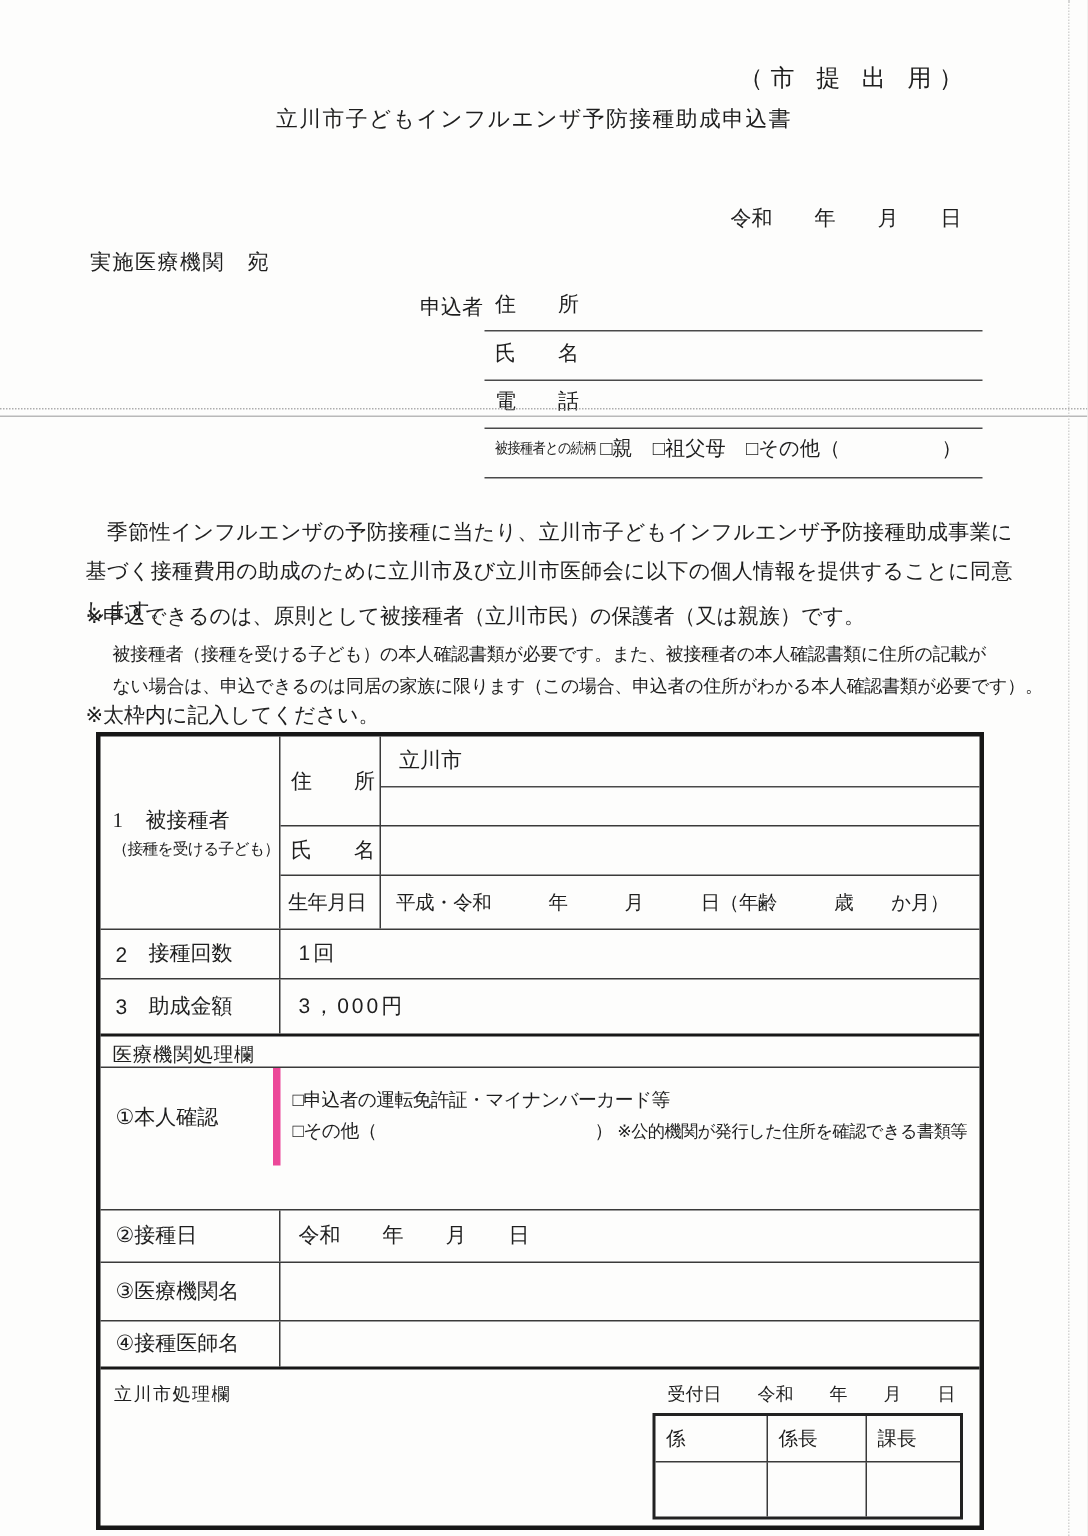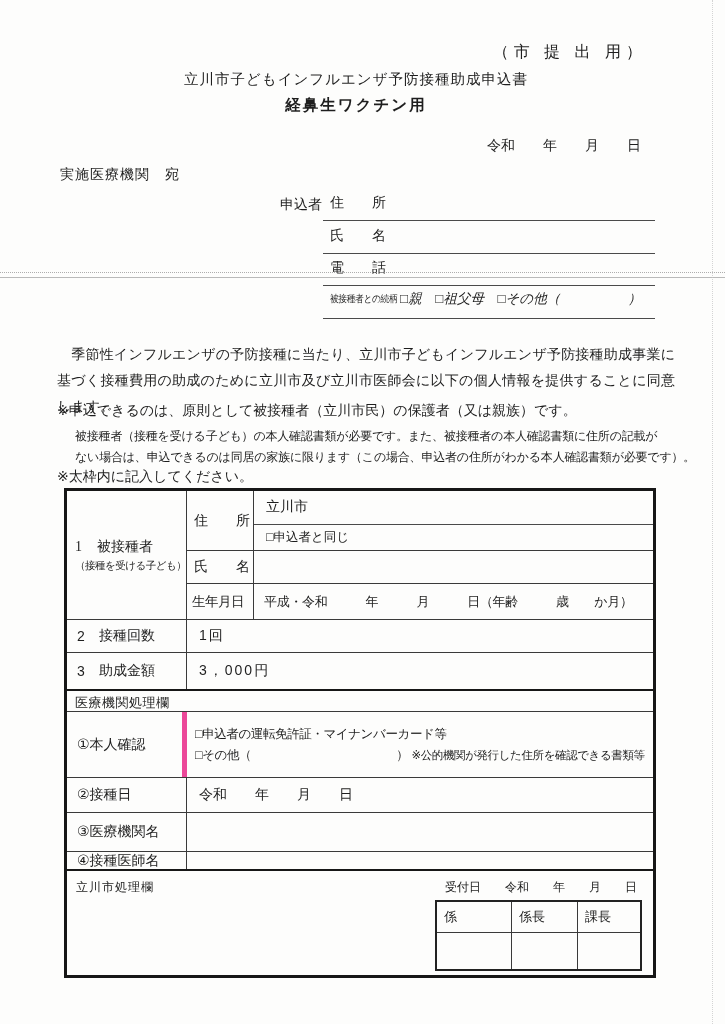--- a/index.html
+++ b/index.html
@@ -21,21 +21,21 @@
   .addressee{top:166px;left:60px;font-size:14px;letter-spacing:1px;white-space:nowrap;}
   
   .applicant-label{top:196px;left:280px;font-size:14px;white-space:nowrap;}
   .app-field{left:323px;width:325px;height:27px;border-bottom:1.5px solid #4a4a4a;padding-left:7px;font-size:14px;white-space:nowrap;}
   .app-field .fl{display:inline-block;padding-top:1px;}
   .f-addr{top:193px;}
   .f-name{top:226px;}
   .f-tel{top:258px;}
   .f-rel{top:290px;height:28px;font-size:13px;}
   .rel-label{display:inline-block;font-size:10px;letter-spacing:-0.5px;transform:scaleX(0.88);transform-origin:0 60%;margin-right:-10px;vertical-align:1px;white-space:nowrap;}
-  .rel-options{font-size:13.5px;white-space:nowrap;font-style:italic;}
+  .rel-options{font-size:13.5px;white-space:nowrap;}
   
   .artifact-h1{top:272px;left:0;width:725px;border-top:1px dotted #9a9a9a;opacity:.8;}
   .artifact-h2{top:277px;left:0;width:725px;border-top:1.5px solid #b9b9b9;}
   .artifact-right{top:0;right:12px;height:1024px;border-left:1px dotted #c4c4c4;opacity:.7;}
   
   .paragraph{top:341px;left:57px;width:618px;font-size:14px;line-height:26px;text-align:justify;}
   .note1{top:402px;left:57px;font-size:14px;white-space:nowrap;}
   .note-sub{left:75px;font-size:12px;white-space:nowrap;letter-spacing:-0.2px;}
   .ns1{top:428px;}
   .ns2{top:449px;}
@@ -64,41 +64,40 @@
   .r3{height:37px;}
   .r3.row-simple{border-top:1px solid #3a3a3a;}
   .lab-num{display:inline-block;width:22px;}
   
   .clinic-header{border-top:2.5px solid #171717;height:22px;font-size:13px;padding:3px 0 0 8px;letter-spacing:0.5px;}
   .row-identity{display:grid;grid-template-columns:120px 1fr;border-top:1px solid #3a3a3a;height:66px;}
   .row-identity .lab{border-right:5px solid #ec4899;}
   .id-lines{display:flex;flex-direction:column;justify-content:center;padding-left:8px;}
   .id-line{font-size:12.5px;letter-spacing:-0.4px;line-height:21px;white-space:nowrap;}
   .id-note{font-size:11.5px;}
-  .r-date{height:35px;}
+  .r-date{height:35px;margin-top:29px;}
   .r-inst{height:39px;gap:40px;}
-  .r-doc{height:18px;}
+  .r-doc{height:31px;}
   .r-date .val,.r-inst .val,.r-doc .val{letter-spacing:0;}
   
   .city-section{position:relative;border-top:2px solid #171717;height:106px;}
   .city-label{position:absolute;left:9px;top:8px;font-size:12px;letter-spacing:1px;white-space:nowrap;}
   .reception{position:absolute;right:16px;top:8px;font-size:12px;white-space:nowrap;}
   .approval-table{position:absolute;right:11px;top:29px;width:207px;height:71px;border:2px solid #222;display:grid;grid-template-columns:75px 66px 1fr;grid-template-rows:31px 1fr;}
   .ap-h{border-bottom:1px solid #3a3a3a;font-size:13px;padding:6px 0 0 7px;}
   .ap-b{}
   .ap-c1,.ap-c2{border-right:1px solid #3a3a3a;}
 </style>
 </head>
 <body>
 
 <div class="page">
 
   <div class="abs corner-note">（市 提 出 用）</div>
   <div class="abs title">立川市子どもインフルエンザ予防接種助成申込書</div>
-  <div class="abs subtitle">経鼻生ワクチン用</div>
   <div class="abs date-line">令和　　年　　月　　日</div>
   <div class="abs addressee">実施医療機関　宛</div>
 
   <div class="abs applicant-label">申込者</div>
   <div class="abs app-field f-addr">
     <span class="fl">住　　所</span>
   </div>
   <div class="abs app-field f-name">
     <span class="fl">氏　　名</span>
   </div>
@@ -124,21 +123,20 @@
 
     <div class="sec1">
       <div class="s1-who">
         <div class="who-line">
           <span class="lab-num">1</span><span>被接種者</span>
         </div>
         <div class="who-sub">（接種を受ける子ども）</div>
       </div>
       <div class="s1-addr-label">住　　所</div>
       <div class="s1-city">立川市</div>
-      <div class="s1-same">□申込者と同じ</div>
       <div class="s1-name-label">氏　　名</div>
       <div class="s1-name-value"></div>
       <div class="s1-birth-label">生年月日</div>
       <div class="s1-birth-value">平成・令和　　　年　　　月　　　日（年齢　　　歳　　か月）</div>
     </div>
 
     <div class="row-simple r2">
       <div class="cell-label lab">
         <span class="lab-num">2</span>
           <span>接種回数</span>

